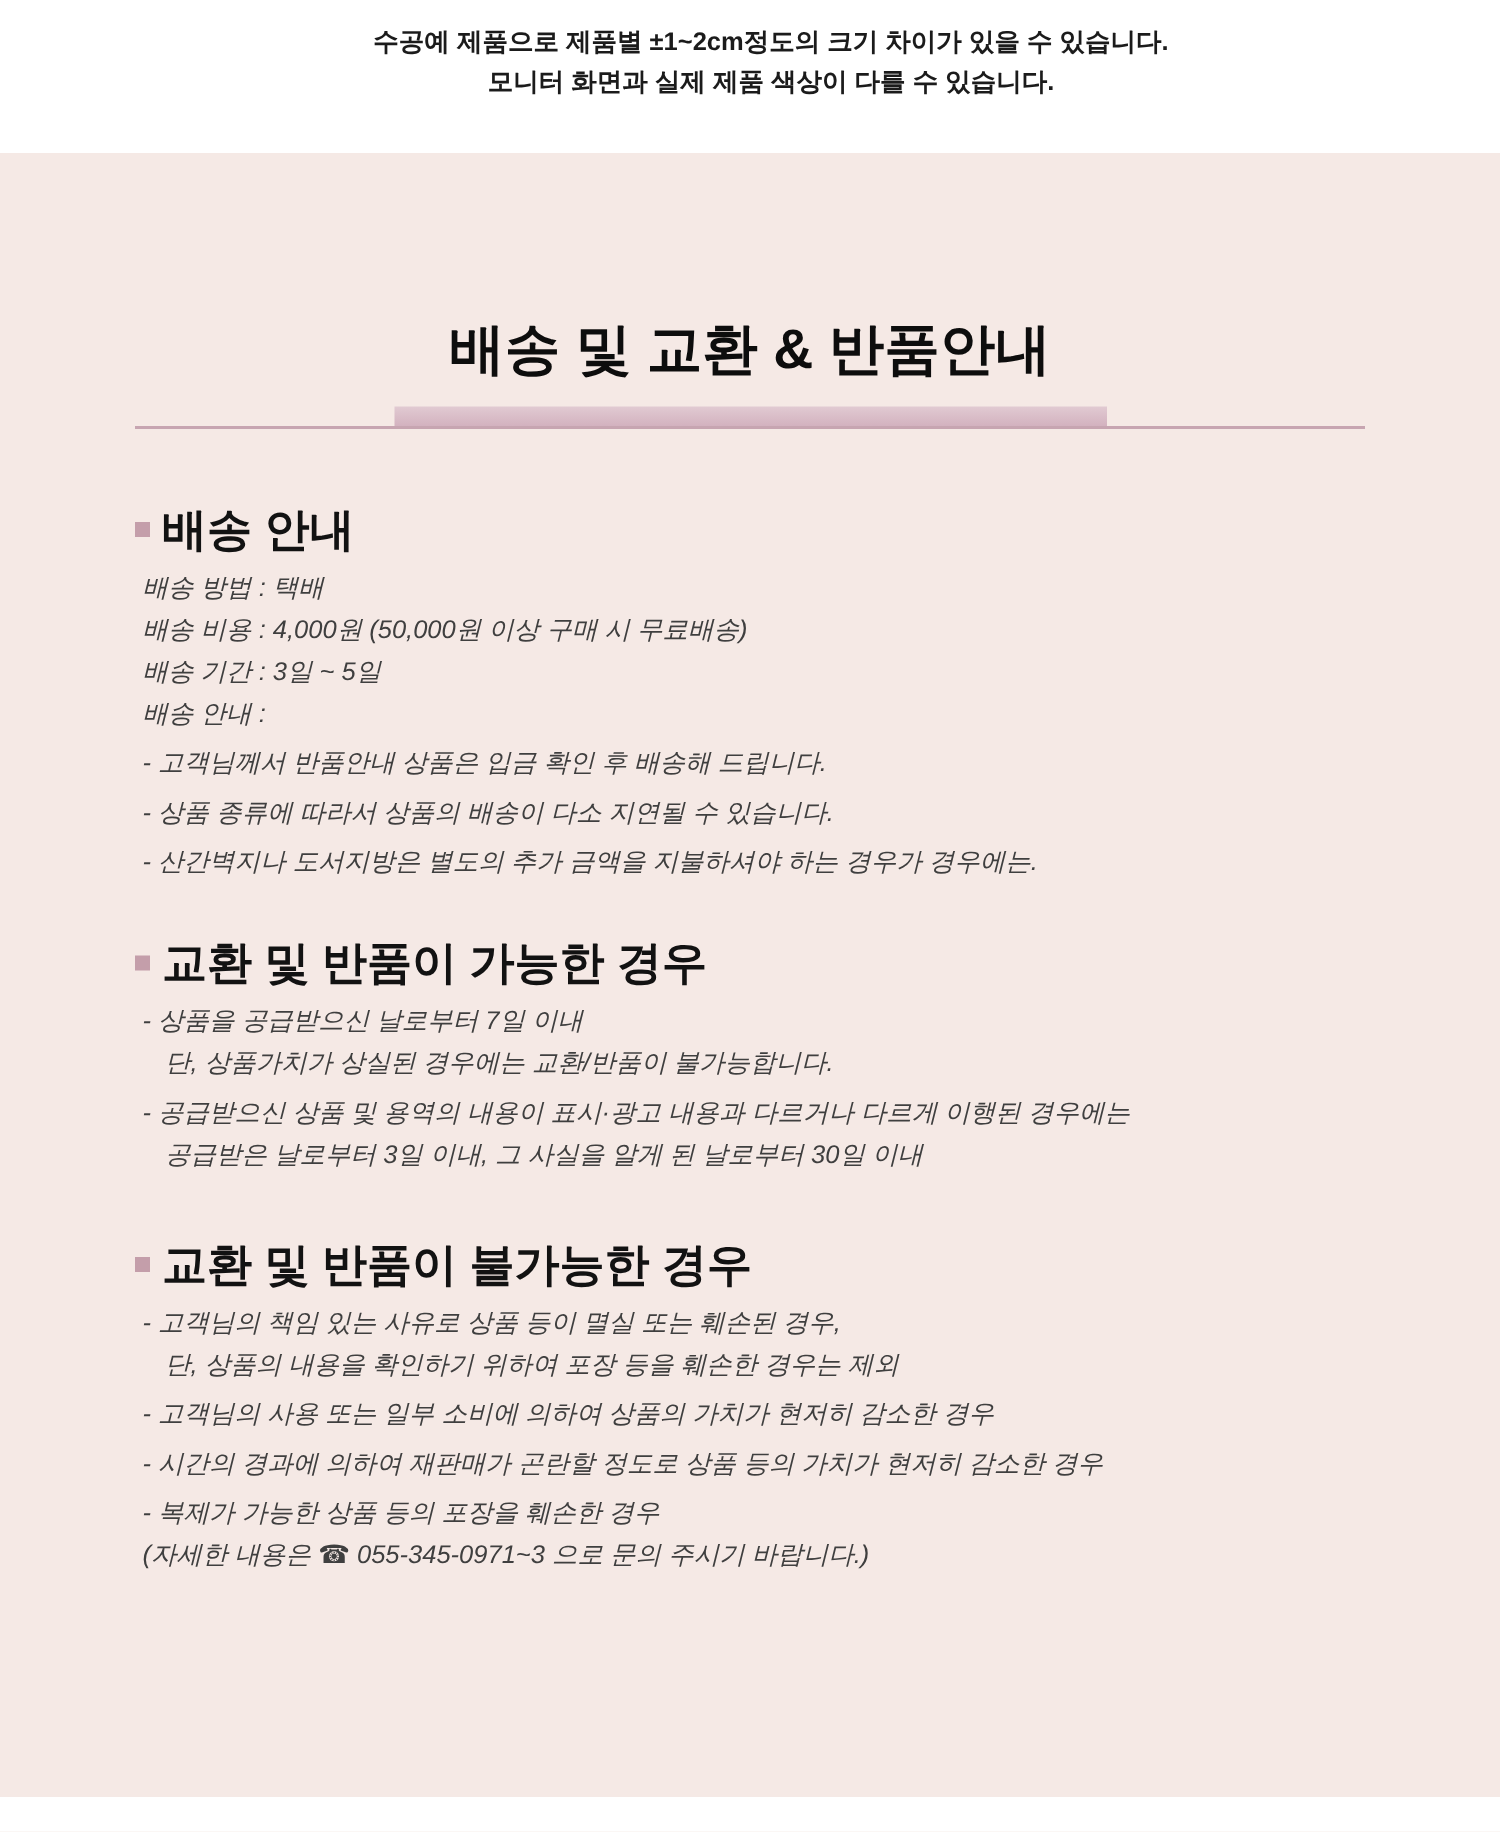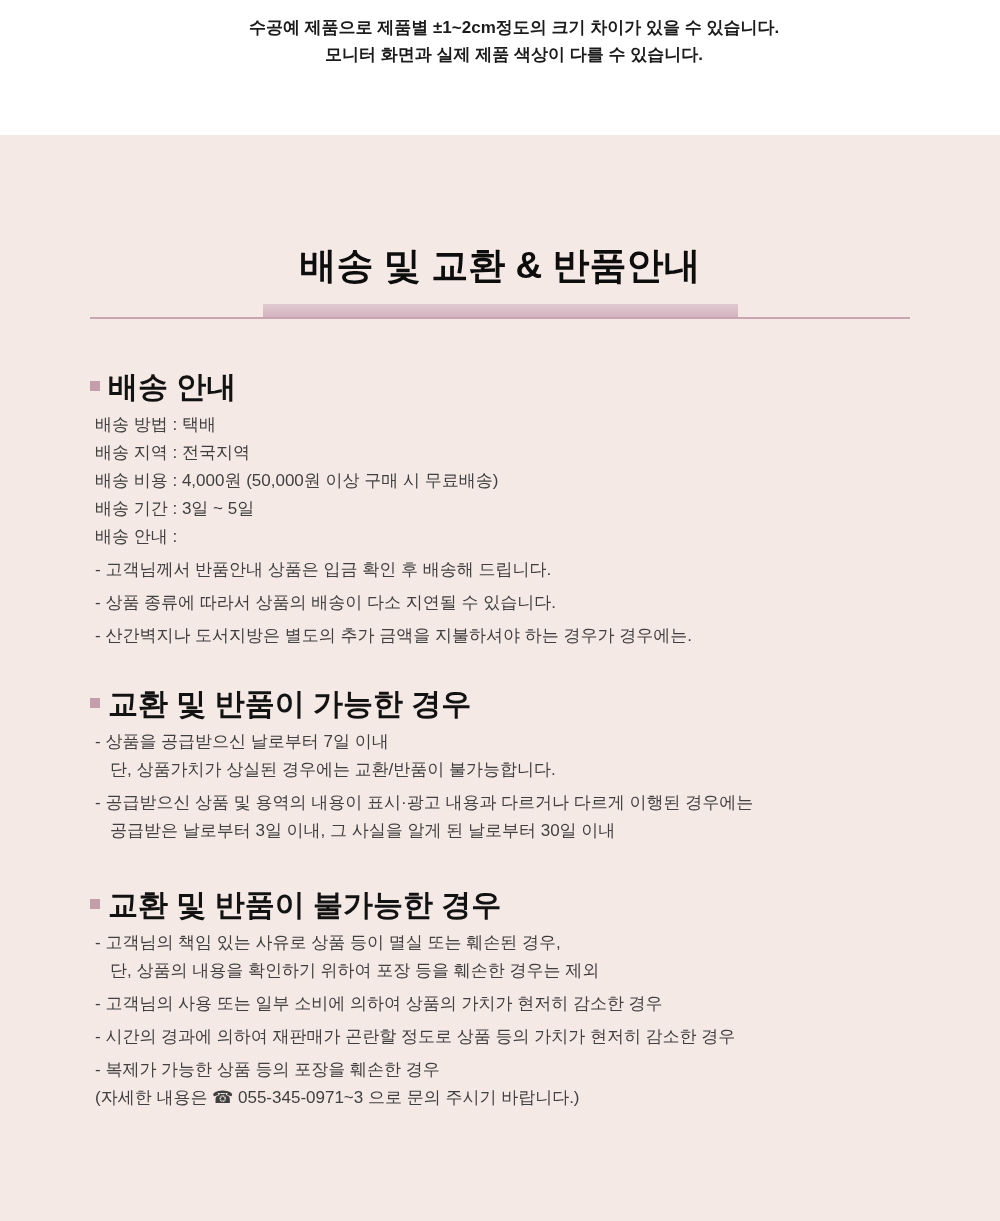--- a/index.html
+++ b/index.html
@@ -11,21 +11,21 @@
   .page {
     position: relative;
     width: 1000px;
     height: 1221px;
     margin: 0 auto;
     background: #ffffff;
     overflow: hidden;
   }
   
   .top-notice {
-    height: 135px;
+    height: 102px;
     padding-top: 14px;
     text-align: center;
     padding-left: 28px;
   }
   .top-notice p {
     margin: 0;
     font-size: 17px;
     line-height: 27px;
     font-weight: 600;
     color: #1b1b1b;
@@ -78,20 +78,21 @@
     margin-top: -2px;
     background: #c49eaa;
   }
   .line {
     margin: 0;
     font-size: 17px;
     line-height: 28px;
     font-weight: 400;
     color: #3f3f3f;
     white-space: nowrap;
+    font-style: italic;
   }
   .line.dash   { margin-top: 5px; }
   .line.indent { padding-left: 15px; }
   .line.contact { margin-top: 0; }
   
   .footer-note { margin-top: 29px; }
   .footer-note .detail { padding-left: 17px; }
 </style>
 </head>
 <body>
@@ -112,21 +113,20 @@
     </div>
 
     <div class="content">
 
       <section class="info-section first">
         <h2 class="section-heading">
           <span class="bullet"></span>
           <span>배송 안내</span>
         </h2>
         <p class="line plain">배송 방법 : 택배</p>
-        <p class="line plain">배송 지역 : 전국지역</p>
         <p class="line plain">배송 비용 : 4,000원 (50,000원 이상 구매 시 무료배송)</p>
         <p class="line plain">배송 기간 : 3일 ~ 5일</p>
         <p class="line plain">배송 안내 :</p>
         <p class="line dash">- 고객님께서 반품안내 상품은 입금 확인 후 배송해 드립니다.</p>
         <p class="line dash">- 상품 종류에 따라서 상품의 배송이 다소 지연될 수 있습니다.</p>
         <p class="line dash">- 산간벽지나 도서지방은 별도의 추가 금액을 지불하셔야 하는 경우가 경우에는.</p>
       </section>
 
       <section class="info-section second">
         <h2 class="section-heading">

